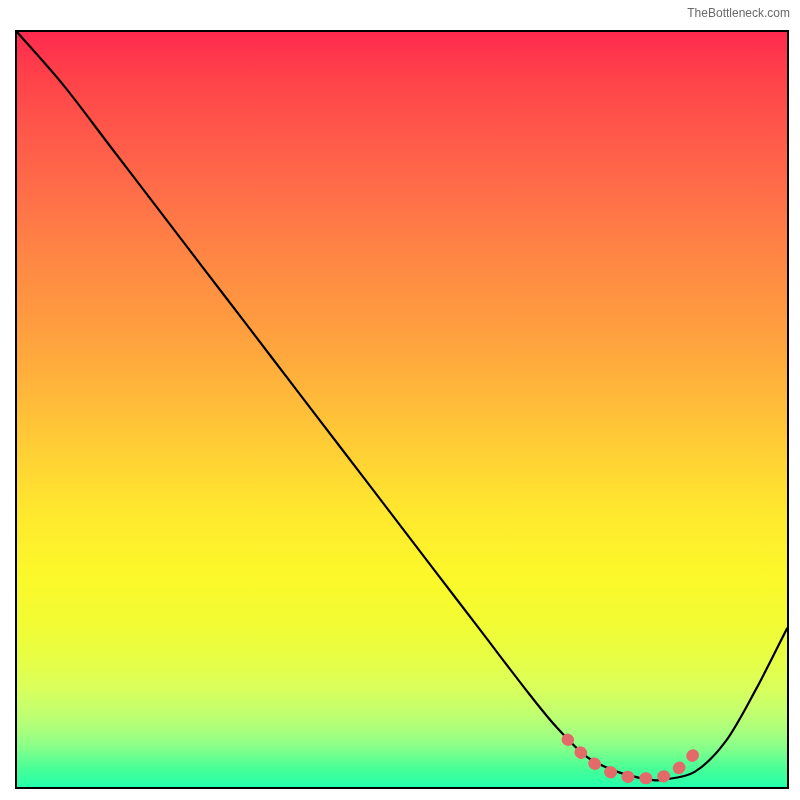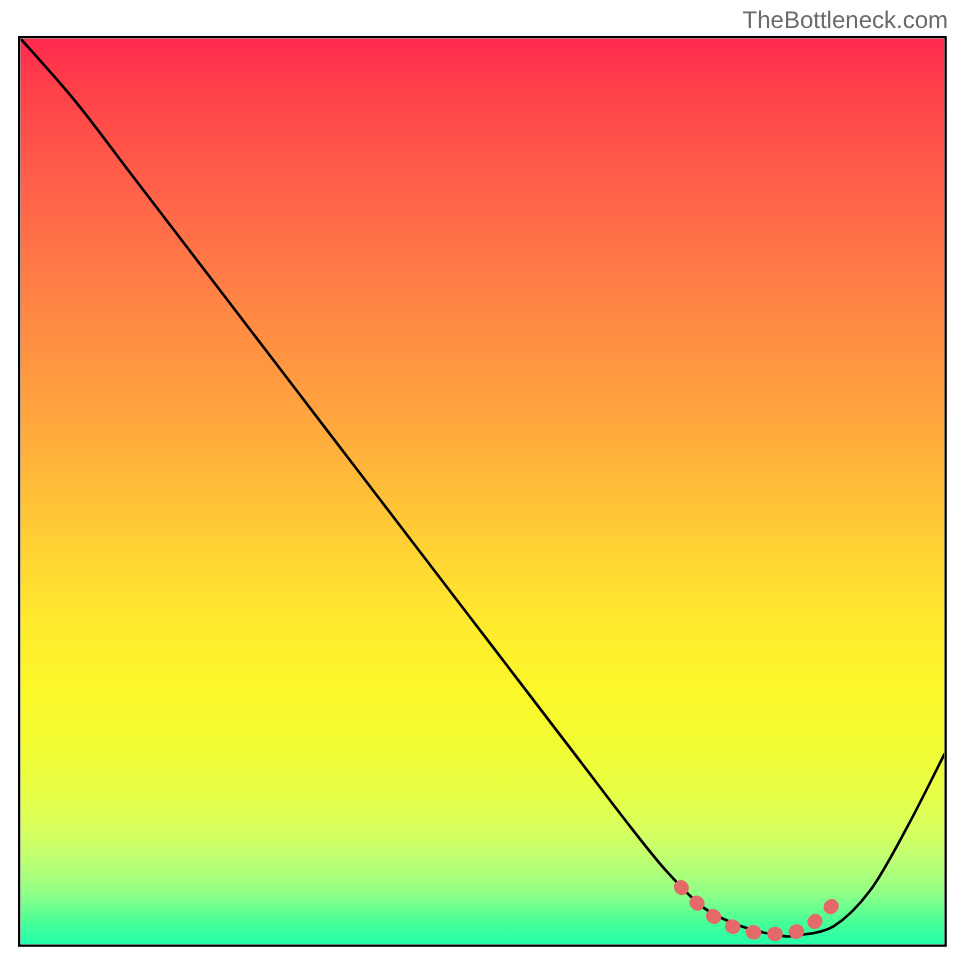--- a/index.html
+++ b/index.html
@@ -11,21 +11,21 @@
   .container {
     width: 800px;
     height: 800px;
     position: relative;
     background: #ffffff;
   }
   .attribution {
     position: absolute;
     top: 6px;
     right: 10px;
-    font-size: 20px;
+    font-size: 12px;
     color: #6a6a6a;
     font-family: Arial, sans-serif;
   }
   .plot-frame {
     position: absolute;
     left: 15px;
     top: 30px;
     width: 770px;
     height: 755px;
     border: 2px solid #000000;

